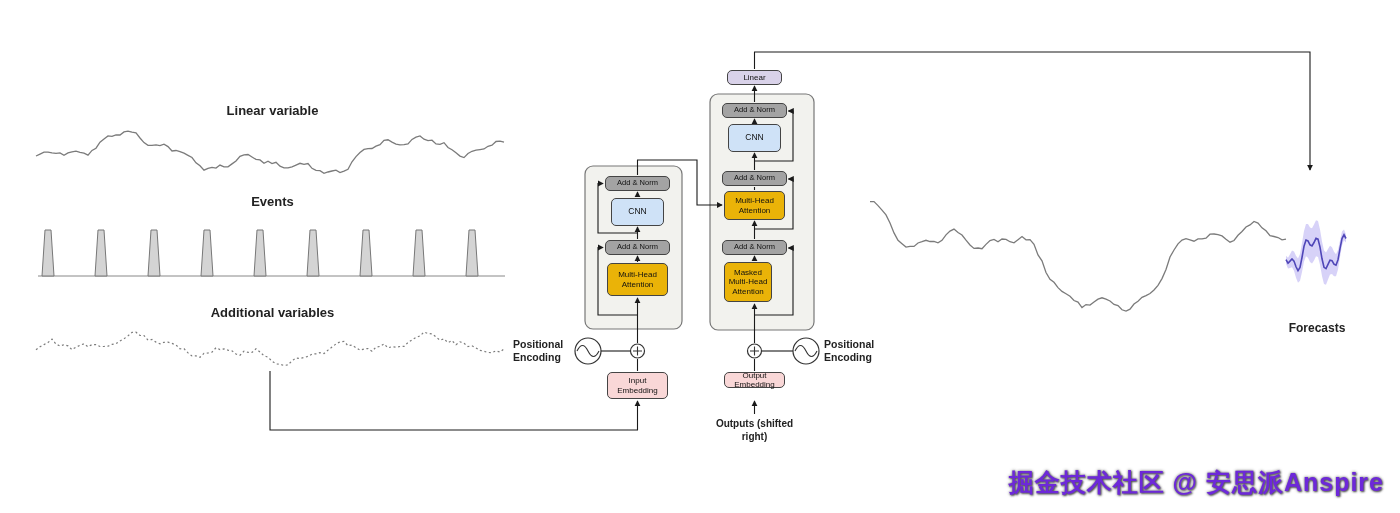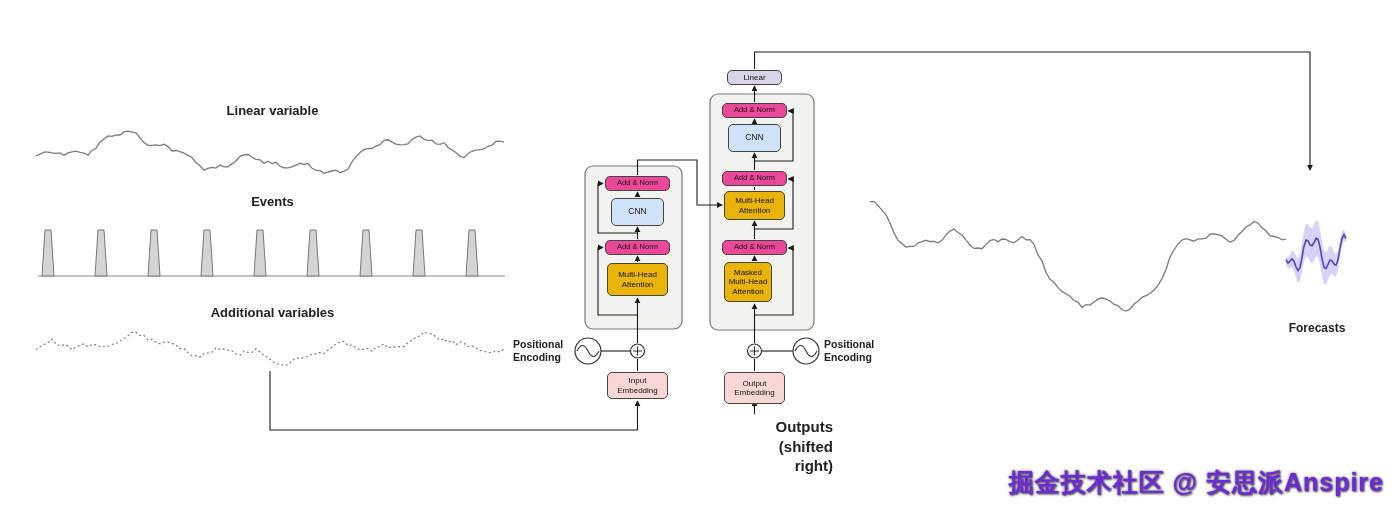--- a/index.html
+++ b/index.html
@@ -12,30 +12,30 @@
   .dotted{stroke-dasharray:2 2.6;stroke-width:1.2;}
   .events{fill:#d4d4d4;stroke:#777;stroke-width:1;}
   .baseline{stroke:#888;stroke-width:1;}
   .fband{fill:#b7adf2;opacity:.55;}
   .fline{fill:none;stroke:#4f46b8;stroke-width:1.6;}
   .pe-circle,.plus-circle{fill:#ffffff;stroke:#333;stroke-width:1.2;}
   .pe-sine,.plus-glyph{fill:none;stroke:#333;stroke-width:1.1;}
   .box{position:absolute;box-sizing:border-box;border:1px solid #444;border-radius:5px;
        display:flex;align-items:center;justify-content:center;text-align:center;
        color:#111;line-height:1.15;}
-  .add-norm{background:#ec4899;font-size:7.5px;}
+  .add-norm{background:#a3a3a3;font-size:7.5px;}
   .cnn-box{background:#cfe2f7;font-size:8.5px;}
   .attn{background:#eab308;font-size:8px;}
   .embed{background:#f9d7d7;font-size:8px;}
   .linear-box{background:#d9d2e9;font-size:8px;}
   .label{position:absolute;font-weight:bold;color:#222;}
   .big-label{font-size:13px;text-align:center;}
   .mid-label{font-size:12px;text-align:center;}
   .small-label{font-size:10.5px;line-height:1.25;}
-  .outputs-label{font-size:15px;text-align:right;line-height:1.3;margin-left:36px;}
+  .outputs-label{font-size:10px;text-align:center;line-height:1.3;}
   #watermark{position:absolute;right:16px;top:466px;font-size:25px;font-weight:bold;color:#6d28d9;
              text-shadow:0 0 3px rgba(90,90,90,.9), 1px 1px 2px rgba(60,60,60,.9);
              letter-spacing:1px;}
 </style>
 </head>
 <body>
 
 <div id="canvas">
 
   <svg id="bg" width="1400" height="513" viewBox="0 0 1400 513">
@@ -104,21 +104,21 @@
   <div class="box attn" style="left:607px;top:263px;width:61px;height:33px;">Multi-Head Attention</div>
   <div class="box embed" style="left:607px;top:372px;width:61px;height:27px;">Input Embedding</div>
 
   <div class="box linear-box" style="left:727px;top:70px;width:55px;height:15px;">Linear</div>
   <div class="box add-norm" style="left:722px;top:103px;width:65px;height:15px;">Add &amp; Norm</div>
   <div class="box cnn-box" style="left:728px;top:124px;width:53px;height:28px;">CNN</div>
   <div class="box add-norm" style="left:722px;top:171px;width:65px;height:15px;">Add &amp; Norm</div>
   <div class="box attn" style="left:724px;top:191px;width:61px;height:29px;">Multi-Head Attention</div>
   <div class="box add-norm" style="left:722px;top:240px;width:65px;height:15px;">Add &amp; Norm</div>
   <div class="box attn" style="left:724px;top:262px;width:48px;height:40px;">Masked Multi-Head Attention</div>
-  <div class="box embed" style="left:724px;top:372px;width:61px;height:32px;">Output Embedding</div>
+  <div class="box embed" style="left:724px;top:372px;width:61px;height:16px;">Output Embedding</div>
 
   <div class="label small-label" style="left:513px;top:338px;width:60px;">Positional Encoding</div>
   <div class="label small-label" style="left:824px;top:338px;width:64px;">Positional Encoding</div>
 
   <div class="label outputs-label" style="left:712px;top:417px;width:85px;">Outputs (shifted right)</div>
 
   <div class="label mid-label" style="left:1272px;top:321px;width:90px;">Forecasts</div>
 
   <div id="watermark">掘金技术社区 @ 安思派Anspire</div>
 </div>

